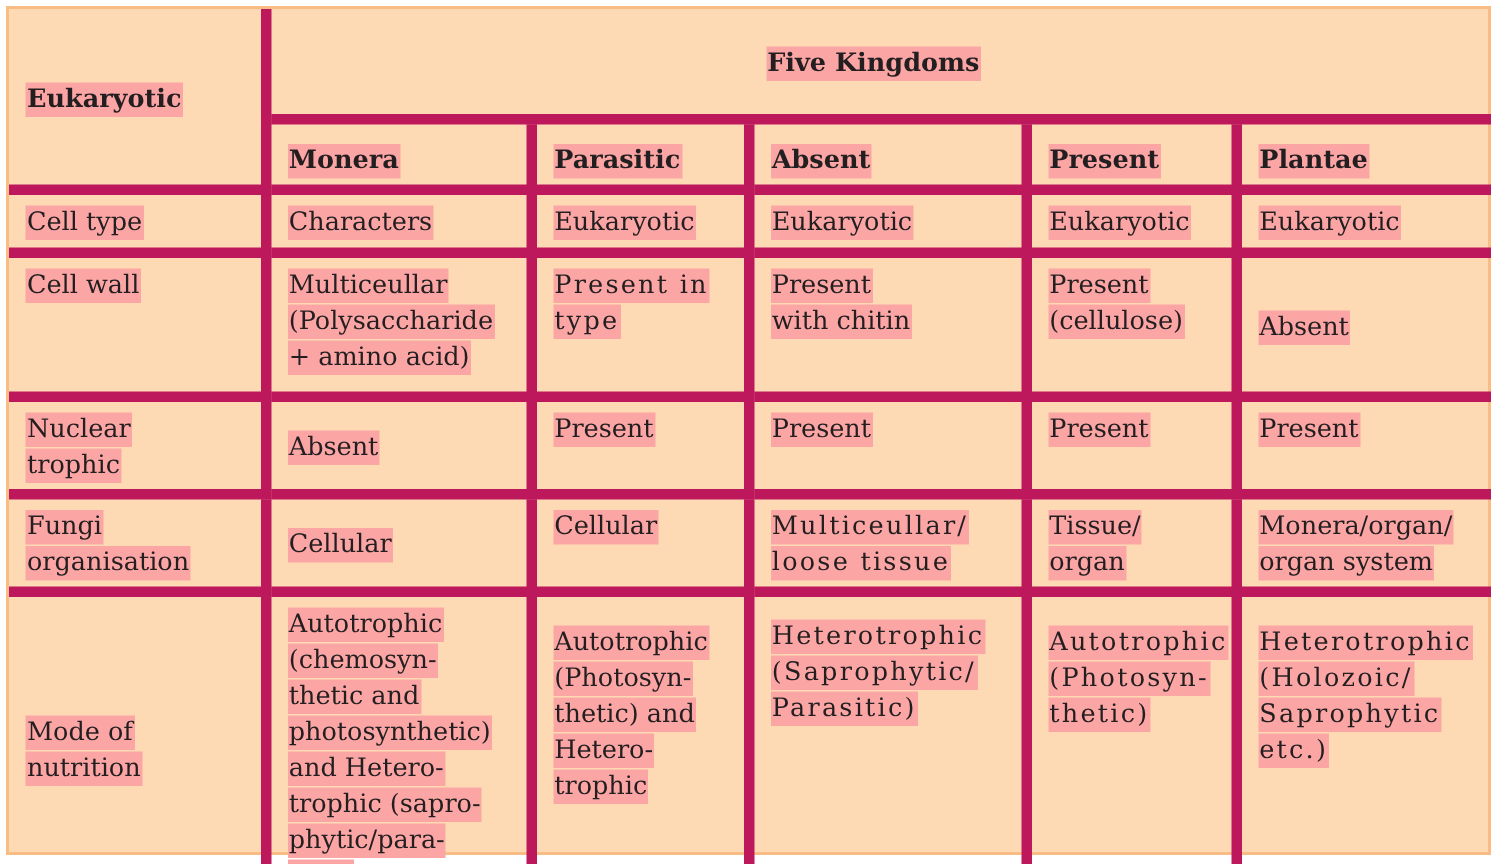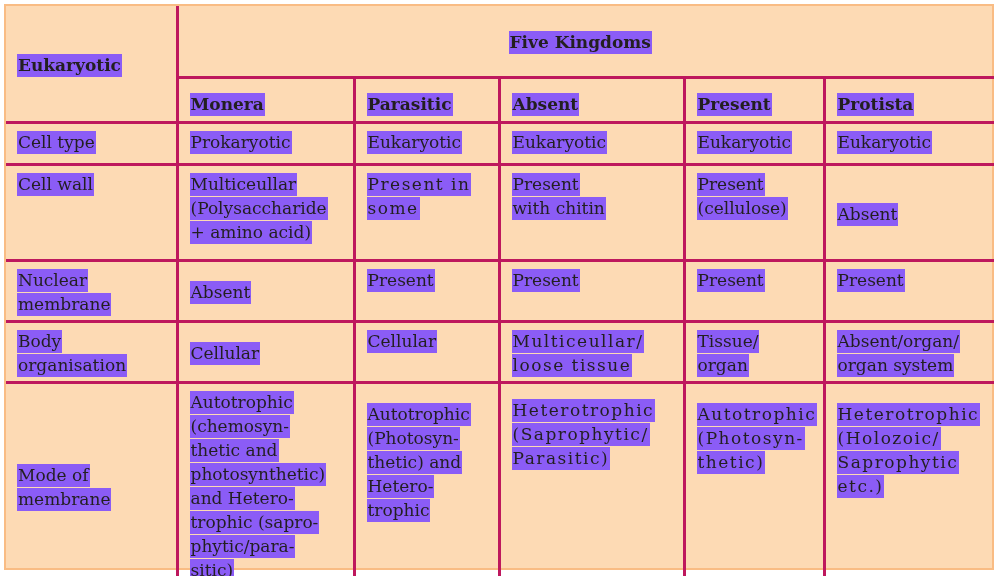--- a/index.html
+++ b/index.html
@@ -9,33 +9,33 @@
     background: #fddab4;
     border: 2px solid #f9bc84;
     box-sizing: border-box;
   }
   table {
     border-collapse: collapse; width: 100%; height: 100%;
     font-family: "DejaVu Serif", "Liberation Serif", serif;
     font-size: 17px; color: #231f20; table-layout: fixed;
   }
   td, th {
-    border: 3px solid #be185d;
+    border: 7px solid #be185d;
     vertical-align: top;
     padding: 6px 10px 4px 11px;
     text-align: left;
     font-weight: normal;
     line-height: 24px;
   }
   tr:first-child > * { border-top: none; }
   tr > *:first-child { border-left: none; }
   tr > *:last-child { border-right: none; }
   tr:last-child > * { border-bottom: none; }
   .hl {
-    background: #8b5cf6;
+    background: #fca5a5;
     box-decoration-break: clone;
     -webkit-box-decoration-break: clone;
     padding: 1px 1px 2px 1px;
   }
   .bold { font-weight: bold; }
   th.mid { vertical-align: middle; }
   .kingdoms-head { height: 60px; vertical-align: middle; padding-left: 330px; }
   .kingdom-name { vertical-align: middle; padding-top: 12px; }
   .cell { white-space: pre-line; }
   .col0 { width: 171px; }
@@ -74,72 +74,72 @@
     </th>
     <th colspan="5" class="kingdoms-head">
       <span class="hl bold">Five Kingdoms</span>
     </th>
   </tr>
   <tr class="r-head2">
     <th class="kingdom-name"><span class="hl bold">Monera</span></th>
     <th class="kingdom-name"><span class="hl bold">Parasitic</span></th>
     <th class="kingdom-name"><span class="hl bold">Absent</span></th>
     <th class="kingdom-name"><span class="hl bold">Present</span></th>
-    <th class="kingdom-name"><span class="hl bold">Protista</span></th>
+    <th class="kingdom-name"><span class="hl bold">Plantae</span></th>
   </tr>
 
   <tr class="r-celltype">
     <td><span class="hl cell">Cell type</span></td>
-    <td><span class="hl cell">Prokaryotic</span></td>
+    <td><span class="hl cell">Characters</span></td>
     <td><span class="hl cell">Eukaryotic</span></td>
     <td><span class="hl cell">Eukaryotic</span></td>
     <td><span class="hl cell">Eukaryotic</span></td>
     <td><span class="hl cell">Eukaryotic</span></td>
   </tr>
 
   <tr class="r-cellwall">
     <td><span class="hl cell">Cell wall</span></td>
     <td><span class="hl cell">Multiceullar
 (Polysaccharide
 + amino acid)</span></td>
     <td><span class="hl cell spaced">Present in
-some</span></td>
+type</span></td>
     <td><span class="hl cell">Present
 with chitin</span></td>
     <td><span class="hl cell">Present
 (cellulose)</span></td>
     <td class="vmid"><span class="hl cell">Absent</span></td>
   </tr>
 
   <tr class="r-nuclear">
     <td><span class="hl cell">Nuclear
-membrane</span></td>
+trophic</span></td>
     <td class="vmid"><span class="hl cell">Absent</span></td>
     <td><span class="hl cell">Present</span></td>
     <td><span class="hl cell">Present</span></td>
     <td><span class="hl cell">Present</span></td>
     <td><span class="hl cell">Present</span></td>
   </tr>
 
   <tr class="r-body">
-    <td><span class="hl cell">Body
+    <td><span class="hl cell">Fungi
 organisation</span></td>
     <td class="vmid"><span class="hl cell">Cellular</span></td>
     <td><span class="hl cell">Cellular</span></td>
     <td><span class="hl cell spaced">Multiceullar/
 loose tissue</span></td>
     <td><span class="hl cell">Tissue/
 organ</span></td>
-    <td><span class="hl cell">Absent/organ/
+    <td><span class="hl cell">Monera/organ/
 organ system</span></td>
   </tr>
 
   <tr class="r-mode">
     <td class="vmid"><span class="hl cell">Mode of
-membrane</span></td>
+nutrition</span></td>
     <td><span class="hl cell">Autotrophic
 (chemosyn-
 thetic and
 photosynthetic)
 and Hetero-
 trophic (sapro-
 phytic/para-
 sitic)</span></td>
     <td style="padding-top:18px"><span class="hl cell">Autotrophic
 (Photosyn-

